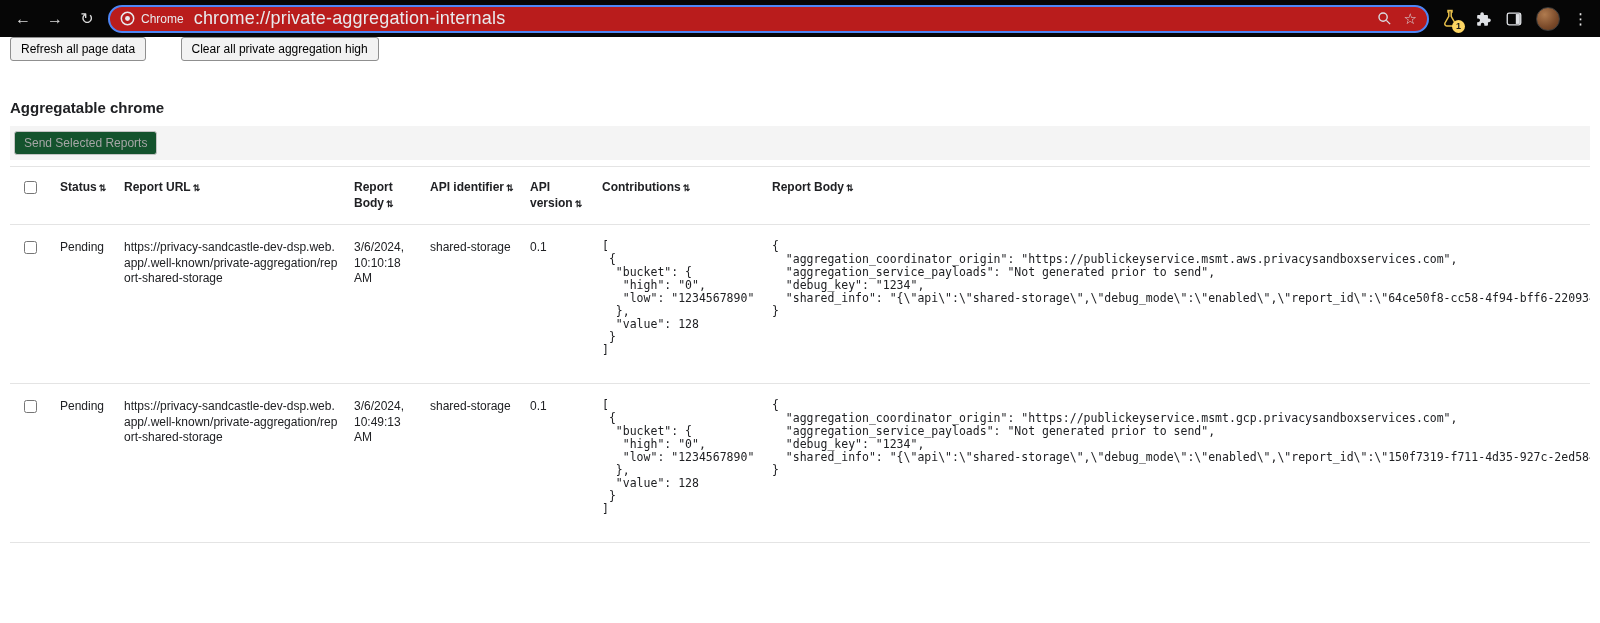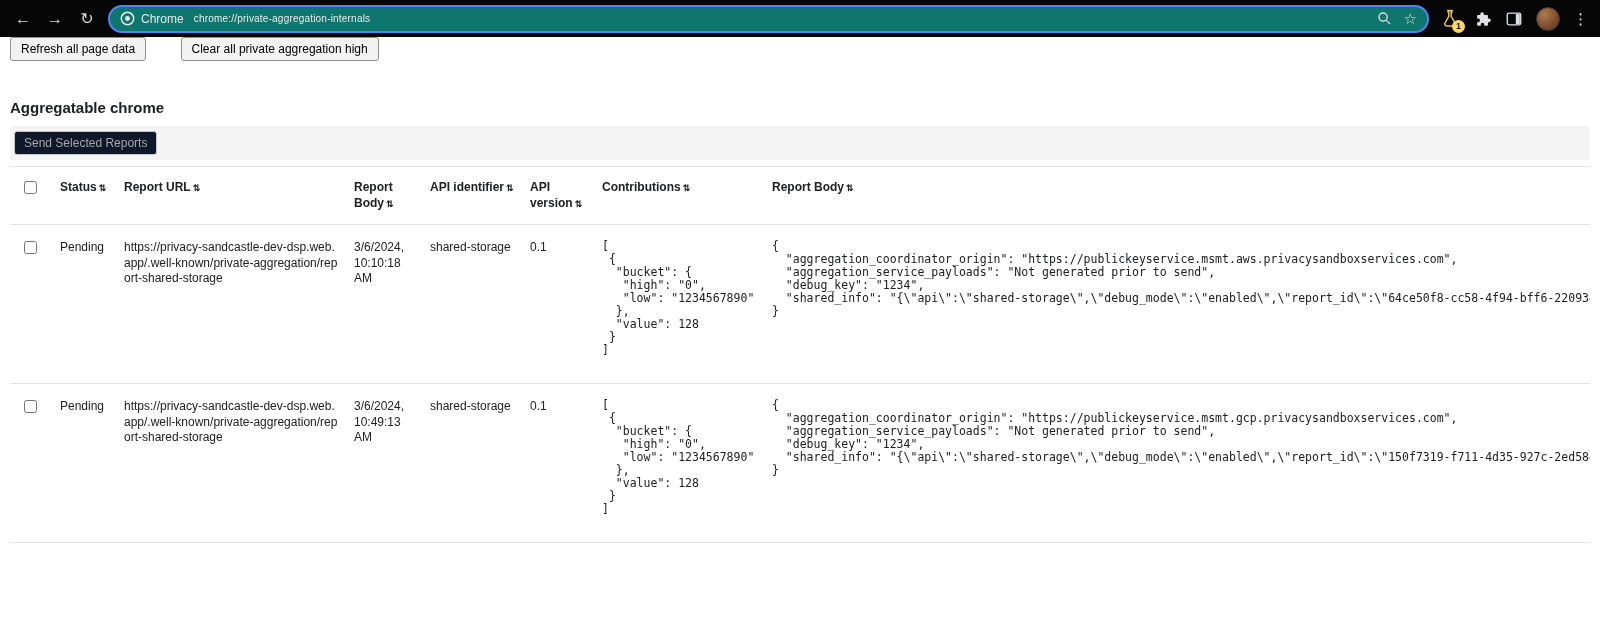--- a/index.html
+++ b/index.html
@@ -17,28 +17,28 @@
     display:flex; align-items:center;
     padding:0 8px; gap:2px;
   }
   .nav-btn {
     width:30px; height:28px; border:none; background:transparent;
     color:#d9d9d9; font-size:16px; line-height:28px; text-align:center;
     border-radius:50%; cursor:pointer; flex:0 0 auto; padding:0;
   }
   .omnibox {
     flex:1 1 auto; height:28px; margin:0 6px 0 4px;
-    background:#0f766e; border:2px solid #4e86f5; border-radius:15px;
+    background:#b91c1c; border:2px solid #4e86f5; border-radius:15px;
     display:flex; align-items:center; padding:0 10px; min-width:0;
   }
   .site-chip { display:flex; align-items:center; gap:6px; padding-right:10px; }
   .chrome-logo { width:15px; height:15px; flex:0 0 auto; }
   .site-chip-label { color:#e8eaed; font-size:12px; }
   .omnibox-url {
-    color:#e8eaed; font-size:10px; letter-spacing:.2px;
+    color:#e8eaed; font-size:18px; letter-spacing:.2px;
     white-space:nowrap; overflow:hidden; flex:1 1 auto;
   }
   .omnibox-actions { display:flex; align-items:center; gap:12px; flex:0 0 auto; }
   .icon-btn { background:none; border:none; padding:0; cursor:pointer; display:flex; align-items:center; justify-content:center; }
   .star-glyph { color:#dadce0; font-size:15px; line-height:1; }
   .toolbar-right { display:flex; align-items:center; gap:13px; flex:0 0 auto; padding:0 4px 0 2px; }
   .beaker-wrap { position:relative; width:22px; height:24px; }
   .badge {
     position:absolute; right:-4px; bottom:-2px;
     min-width:13px; height:13px; border-radius:7px;
@@ -67,21 +67,21 @@
   .btn + .btn { margin-left:30px; }
   h2.section-title {
     font-size:15px; font-weight:700; color:#202124;
     margin:38px 0 10px 0;
   }
   .table-toolbar {
     background:#f4f4f4; padding:5px 4px; margin-bottom:6px;
   }
   .btn-disabled {
     font-size:12px; color:#a6a6a6;
-    background:#0f172a; border:1px solid #c4c4c4; border-radius:3px;
+    background:#14532d; border:1px solid #c4c4c4; border-radius:3px;
     padding:4px 9px;
   }
 
   table.reports {
     width:100%; border-collapse:collapse; table-layout:fixed;
     font-size:12px; color:#202124;
   }
   thead th {
     text-align:left; vertical-align:top; font-weight:700; font-size:12px;
     padding:13px 8px; line-height:1.3;

